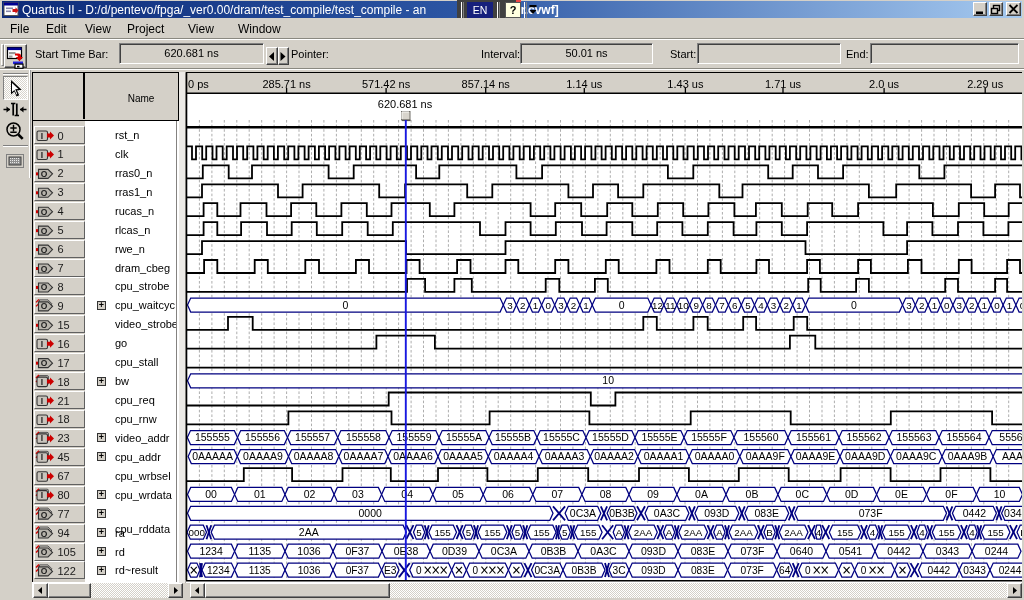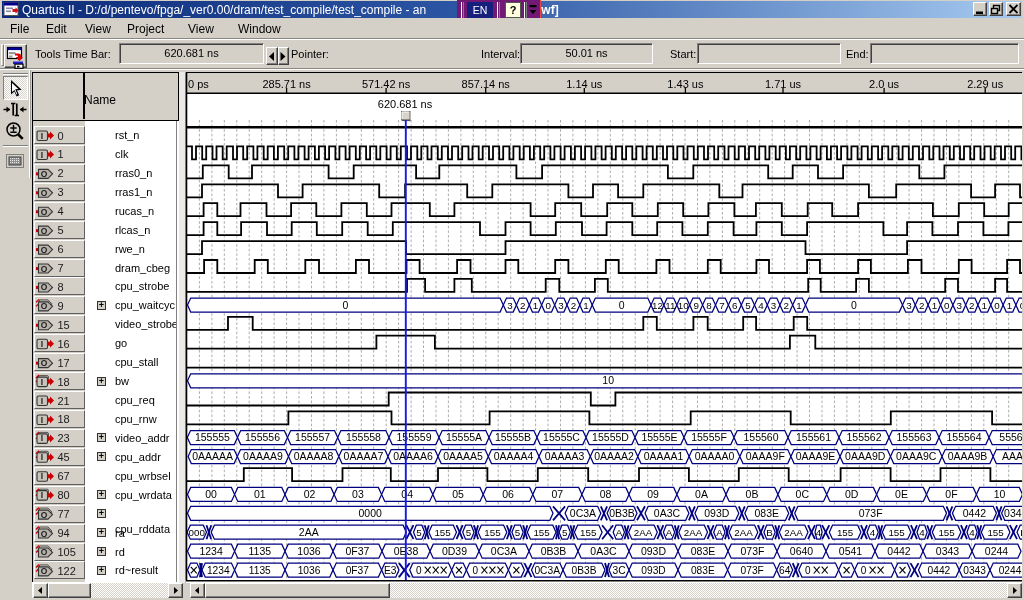--- a/index.html
+++ b/index.html
@@ -1,39 +1,39 @@
 <!DOCTYPE html>
 <html><head><meta charset="utf-8"><style>
 *{margin:0;padding:0;box-sizing:border-box}
 body{width:1024px;height:600px;overflow:hidden;font-family:"Liberation Sans",sans-serif;background:#d4d0c8;position:relative;-webkit-font-smoothing:antialiased;opacity:0.999}
 .abs{position:absolute}
 #title{left:2px;top:1px;width:1020px;height:17px;background:linear-gradient(to right,#0c2a78 0%,#2c56a4 45%,#a6caf0 100%);}
 #title .txt{position:absolute;left:20px;top:1.5px;color:#fff;font-size:12px;font-weight:normal;white-space:nowrap}
 #title .txt2{position:absolute;left:512px;top:1.5px;color:#fff;font-size:12px;font-weight:bold}
 .tbtn{position:absolute;top:2px;width:14.5px;height:14px;background:#d4d0c8;border:1px solid;border-color:#fff #404040 #404040 #fff;box-shadow:inset -1px -1px 0 #808080}
-#langbar{position:absolute;left:457px;top:0;width:84px;height:20px;background:#701a75;border-right:1px solid #ef4444}
+#langbar{position:absolute;left:457px;top:0;width:64px;height:20px;background:#404040;border-right:5px solid #ef4444}
 .ridge{position:absolute;top:2px;width:3px;height:16px;border-left:1px solid #fff;border-right:1px solid #808080}
 #enbox{position:absolute;left:10px;top:2px;width:26px;height:16px;background:#16207c;color:#fff;font-size:10.5px;text-align:center;line-height:16px}
 #qbox{position:absolute;left:48px;top:2px;width:16px;height:16px;background:#ffffe0;border:1px solid #555;font-size:11px;font-weight:bold;text-align:center;line-height:14px}
 #menubar{left:0;top:18px;width:1024px;height:21px;background:#d4d0c8;border-bottom:1px solid #8a8880;box-shadow:0 1px 0 #fff}
 #menubar span{position:absolute;top:4px;font-size:12px;color:#000}
 #toolbar{left:0;top:40px;width:1024px;height:29px;background:#d4d0c8;border-bottom:1px solid #8a8880;box-shadow:0 1px 0 #fff}
 .lbl{position:absolute;top:8px;font-size:11px;color:#000;white-space:nowrap}
 .fld{position:absolute;top:3px;height:21px;background:#d4d0c8;border:1px solid;border-color:#808080 #fff #fff #808080;box-shadow:inset 1px 1px 0 #404040;font-size:11px;text-align:center;line-height:19px}
 .rbtn{position:absolute;background:#d4d0c8;border:1px solid;border-color:#fff #404040 #404040 #fff;box-shadow:inset -1px -1px 0 #808080}
 #gripbtn{left:4px;top:3px;width:23px;height:24px}
 .grip{position:absolute;left:1px;top:4px;width:3px;height:22px;border-left:1px solid #fff;border-top:1px solid #fff;border-right:1px solid #808080;border-bottom:1px solid #808080}
 #ltb{left:0;top:70px;width:31px;height:108px;background:#d4d0c8;border-right:1px solid #9a9a9a;box-shadow:inset -1px 0 0 #fff}
 .toolbtn{position:absolute;left:3px;width:25px;height:24px}
 #selbtn{top:6px;background:#fff;background-image:conic-gradient(#d8d4cc 0 25%,transparent 0 50%,#d8d4cc 0 75%,transparent 0);background-size:2px 2px;border:1px solid;border-color:#808080 #fff #fff #808080}
 .sep{position:absolute;left:3px;width:25px;height:2px;border-top:1px solid #808080;border-bottom:1px solid #fff}
 #panel{left:32px;top:72px;width:990px;height:526px;background:#fff}
 #hdr{position:absolute;left:0;top:0;width:147px;height:49px;background:#d4d0c8;border:1.5px solid #000}
 #hdr .v{position:absolute;left:50px;top:0;width:1.5px;height:46px;background:#000}
-#hdr .t{position:absolute;left:51px;top:20px;width:114px;font-size:12px}
+#hdr .t{position:absolute;left:51px;top:20px;width:114px;text-align:center;font-size:10px}
 #iconcol{position:absolute;left:0;top:49px;width:53px;height:461px;background:#d4d0c8;border-left:1.5px solid #000}
 .numbtn{position:absolute;left:33.5px;width:51px;height:18px;background:#d4d0c8;border:1px solid;border-color:#fff #606060 #606060 #fff}
 .numbtn .num{position:absolute;left:23px;top:2.5px;font-size:11px;color:#1a1a1a}
 #namecol{position:absolute;left:53px;top:49px;width:92px;height:461px;background:#fff;border-right:1.5px solid #848280}
 .nm{position:absolute;left:115px;width:61px;font-size:11px;color:#000;padding-top:3.5px;white-space:nowrap;overflow:hidden}
 .plus{position:absolute;left:97px;width:9px;height:9px;border:1px solid #333;background:#d4d0c8;font-size:9px;line-height:6.5px;text-align:center;font-weight:bold}
 #split{position:absolute;left:146.5px;top:0;width:7.5px;height:511px;background:#eceae6;border-right:1px solid #b0aea8}
 #wavebg{position:absolute;left:154px;top:0;width:836px;height:509px;background:#fff}
 #tickband{position:absolute;left:154px;top:0;width:836px;height:21.3px;background:#d4d0c8;border-top:1.3px solid #000}
 #hsb1{position:absolute;left:1px;top:511px;width:150px;height:15px;background:#fff;background-image:conic-gradient(#d4d0c8 0 25%,transparent 0 50%,#d4d0c8 0 75%,transparent 0);background-size:2px 2px}
@@ -60,21 +60,21 @@
     <span style="left:10px">File</span>
     <span style="left:46px">Edit</span>
     <span style="left:85px">View</span>
     <span style="left:127px">Project</span>
     <span style="left:188px">View</span>
     <span style="left:238px">Window</span>
   </div>
 <div class="abs" id="toolbar">
 <div class="grip"></div>
     <div class="rbtn" id="gripbtn" style="top:4px"></div>
-<span class="lbl" style="left:35px">Tools Time Bar:</span>
+<span class="lbl" style="left:35px">Start Time Bar:</span>
 <div class="fld" style="left:119px;width:145px">620.681 ns</div>
 <div class="rbtn" style="left:266px;top:7px;width:11.5px;height:18px"></div>
 <div class="rbtn" style="left:277.5px;top:7px;width:11.5px;height:18px"></div>
 <span class="lbl" style="left:291px">Pointer:</span>
 <span class="lbl" style="left:481px">Interval:</span>
 <div class="fld" style="left:520px;width:133px">50.01 ns</div>
 <span class="lbl" style="left:670px">Start:</span>
 <div class="fld" style="left:697px;width:144px"></div>
 <span class="lbl" style="left:846px">End:</span>
 <div class="fld" style="left:870px;width:149px"></div>

